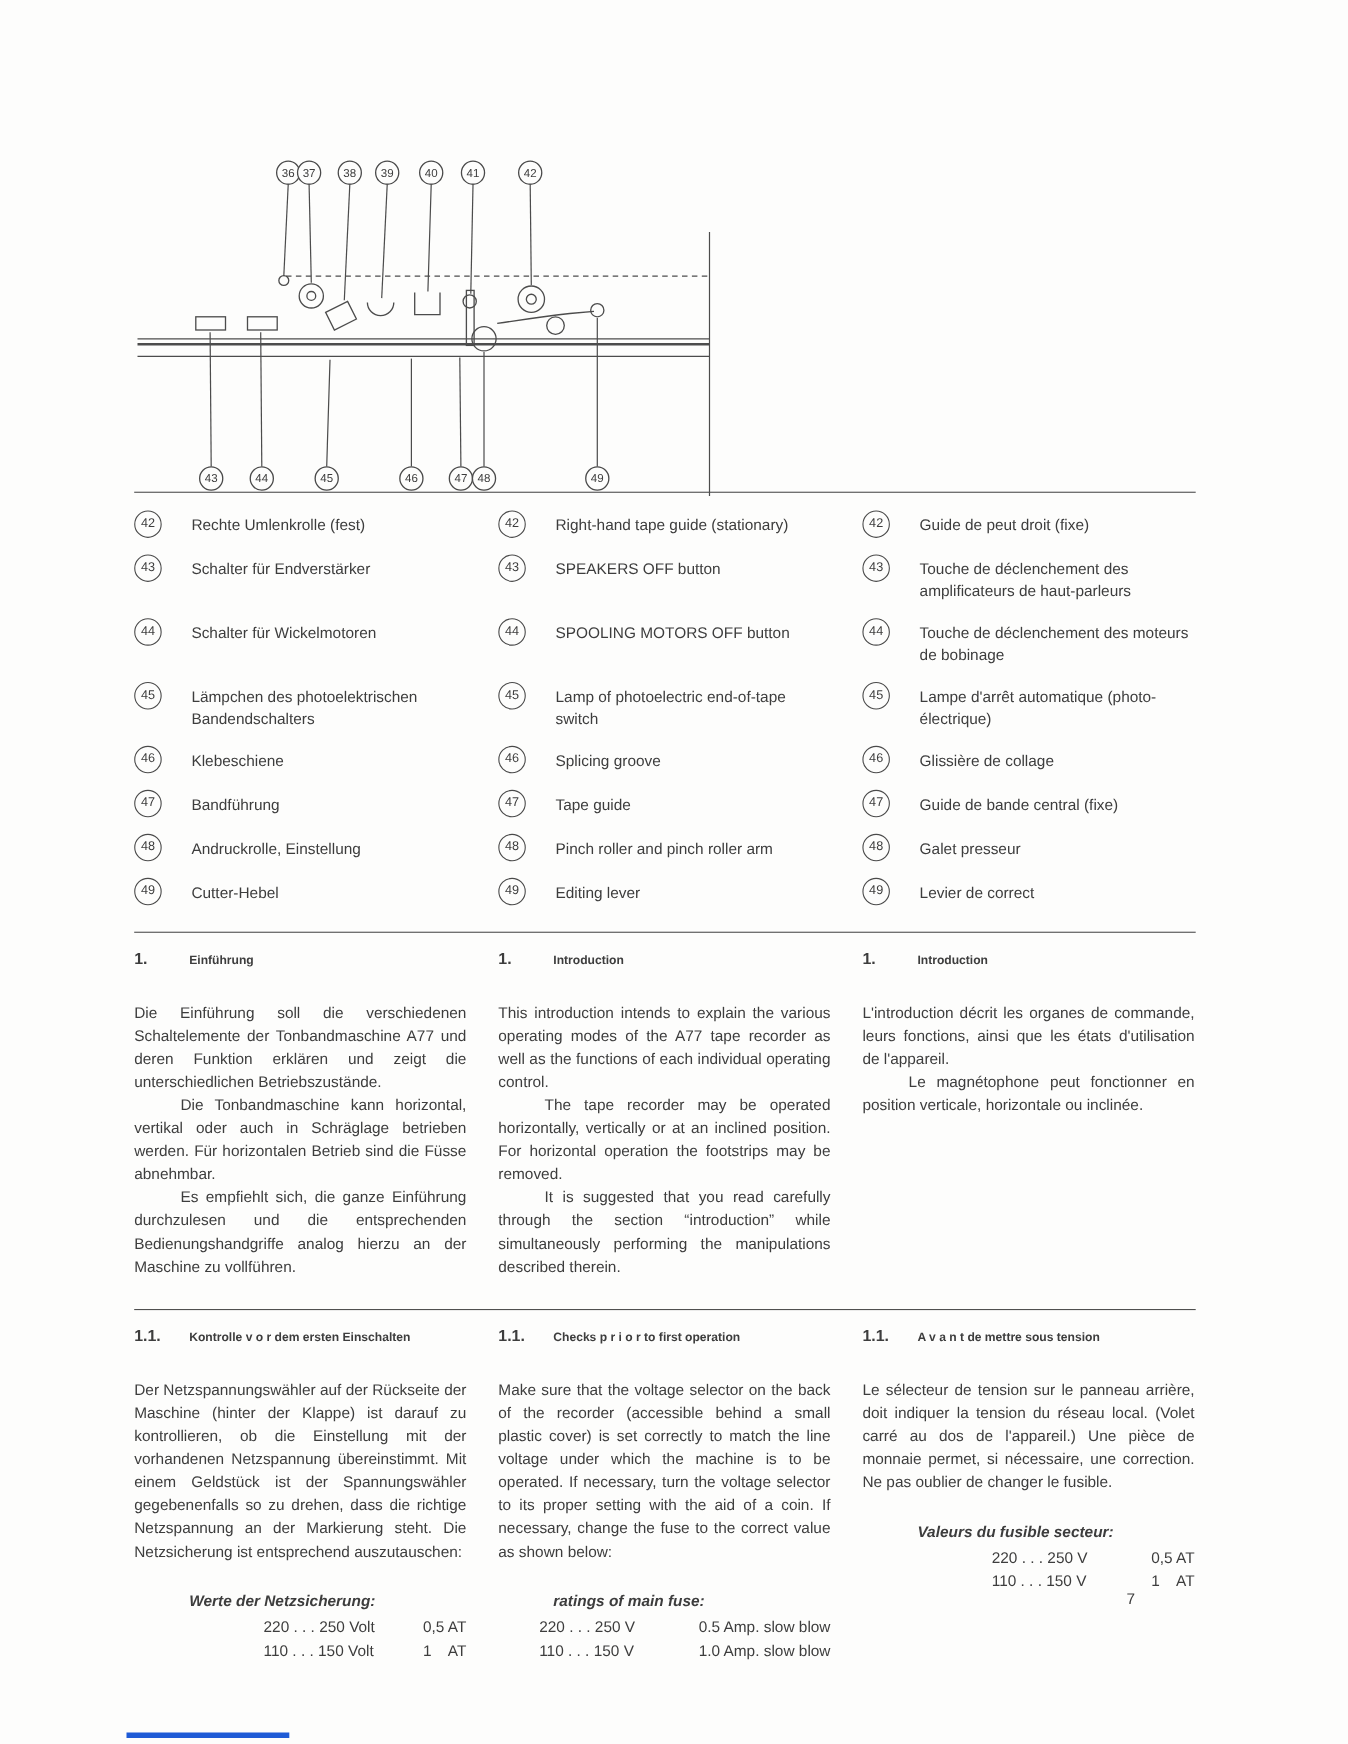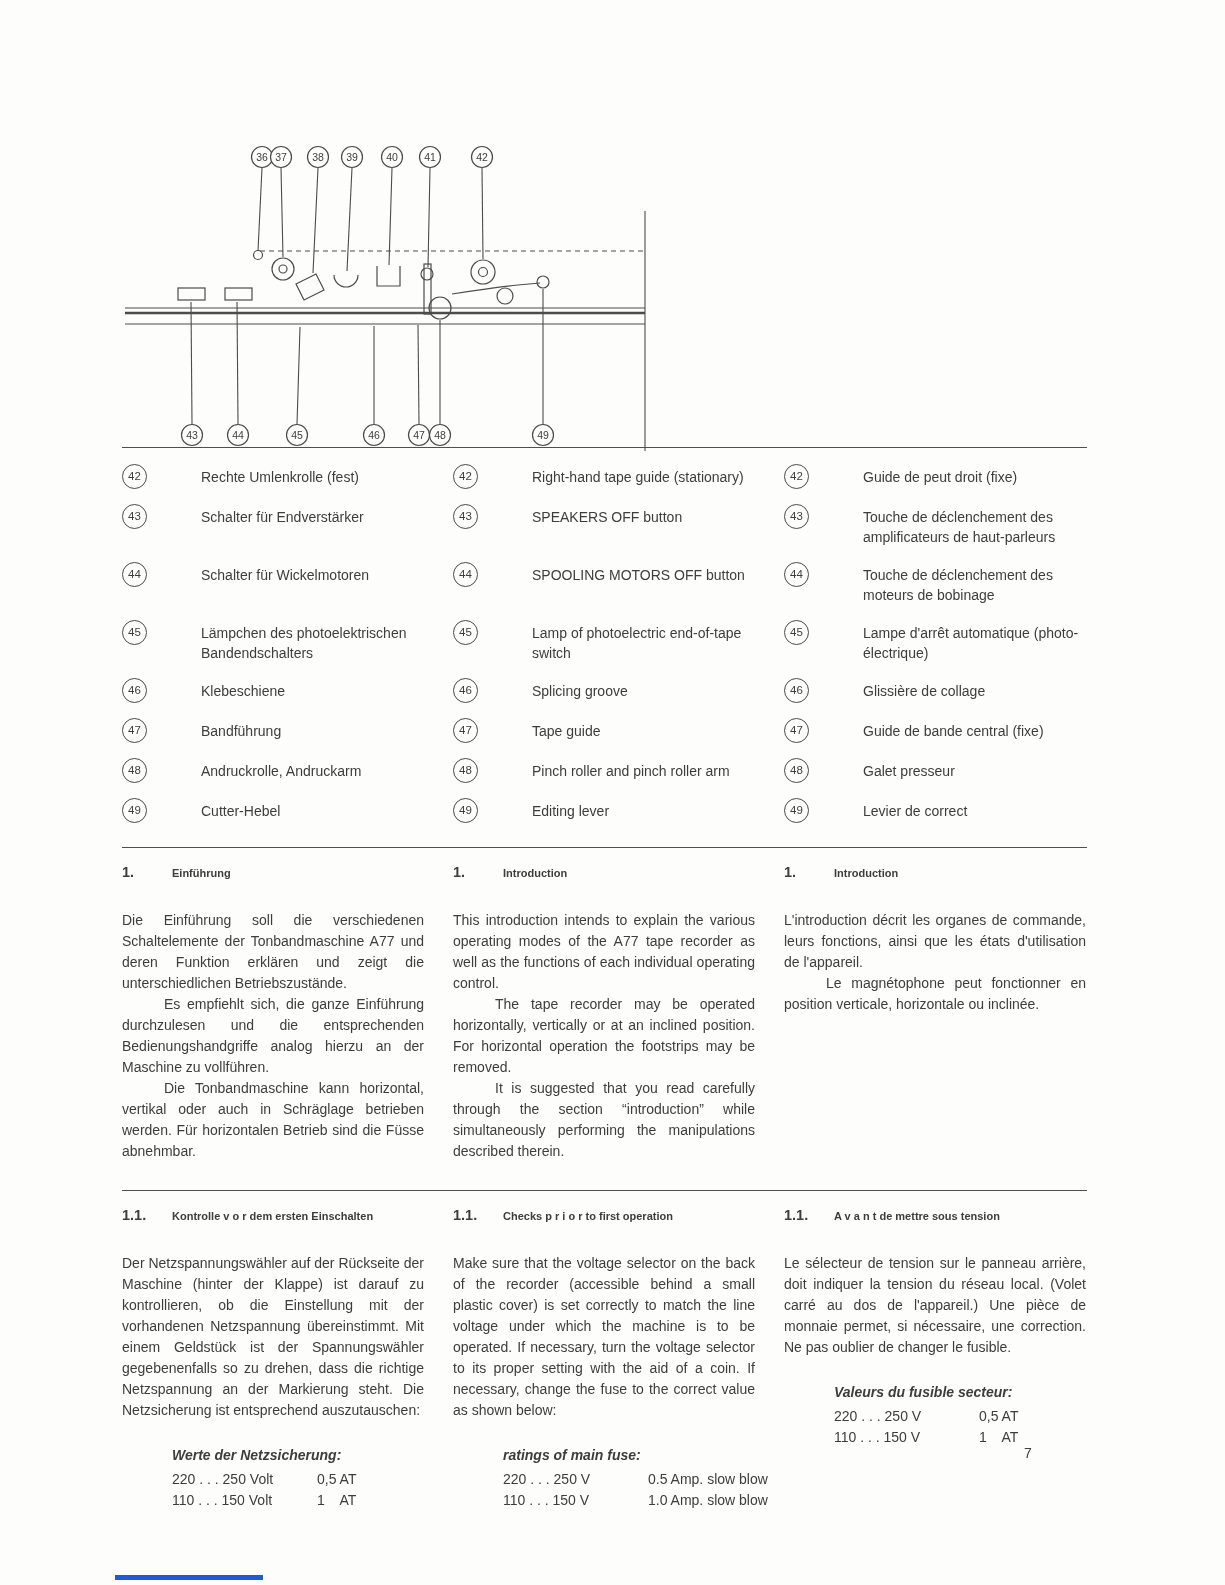--- a/index.html
+++ b/index.html
@@ -15,30 +15,30 @@
   .rule.r2{margin-top:24px;margin-bottom:16px;}
   .rule.r3{margin-top:28px;margin-bottom:16px;}
   .cols{display:grid;grid-template-columns:302px 302px 302px;column-gap:29px;}
   .part-row{display:grid;grid-template-columns:302px 302px 302px;column-gap:29px;margin-bottom:15px;}
   .part{display:flex;gap:27px;align-items:flex-start;}
   .badge{
     flex:0 0 auto;width:23px;height:23px;border:1.2px solid #4a4a4a;border-radius:50%;
     display:inline-flex;align-items:center;justify-content:center;
     font-size:11.5px;line-height:1;color:#3d3d3d;background:transparent;
   }
-  .part-label{font-size:14px;line-height:20px;padding-top:3px;margin-left:27px;}
+  .part-label{font-size:14px;line-height:20px;padding-top:3px;}
   .sec-head{display:flex;align-items:baseline;}
   .sec-num{flex:0 0 50px;font-weight:bold;font-size:14.5px;}
   .sec-title{font-weight:bold;font-size:11px;text-align:center;}
   .sec-head-row{margin-bottom:30px;}
   .para{margin:0;font-size:14px;line-height:21px;text-align:justify;}
   .para + .para{text-indent:42px;}
   .fuse{margin-left:50px;margin-top:24px;font-size:14px;line-height:21px;}
   .fuse-title{font-style:italic;font-weight:bold;margin-bottom:3px;}
-  .fuse-row{display:flex;}
+  .fuse-row{display:flex;justify-content:flex-end;}
   .fuse-label{flex:0 0 145px;white-space:pre;}
   .fuse-val{white-space:pre;}
   .page-number{position:absolute;left:1024px;top:1445px;font-size:14px;}
   .scan-bar{position:absolute;left:115px;top:1575px;width:148px;height:5px;}
   svg text{font-family:"Liberation Sans","DejaVu Sans",sans-serif;}
 </style>
 </head>
 <body>
 
 <div class="diagram-wrap">
@@ -237,21 +237,21 @@
           <span class="part-label">Tape guide</span>
         </div>
       <div class="part">
           <span class="badge">47</span>
           <span class="part-label">Guide de bande central (fixe)</span>
         </div>
     </div>
     <div class="part-row">
       <div class="part">
           <span class="badge">48</span>
-          <span class="part-label">Andruckrolle, Andruckarm</span>
+          <span class="part-label">Andruckrolle, Einstellung</span>
         </div>
       <div class="part">
           <span class="badge">48</span>
           <span class="part-label">Pinch roller and pinch roller arm</span>
         </div>
       <div class="part">
           <span class="badge">48</span>
           <span class="part-label">Galet presseur</span>
         </div>
     </div>
@@ -284,22 +284,22 @@
       </div>
     <div class="sec-head">
         <span class="sec-num">1.</span>
         <span class="sec-title">Introduction</span>
       </div>
   </div>
 
   <div class="cols">
     <div>
       <p class="para">Die Einführung soll die verschiedenen Schaltelemente der Tonbandmaschine A77 und deren Funktion erklären und zeigt die unterschiedlichen Betriebszustände.</p>
+      <p class="para">Die Tonbandmaschine kann horizontal, vertikal oder auch in Schräglage betrieben werden. Für horizontalen Betrieb sind die Füsse abnehmbar.</p>
       <p class="para">Es empfiehlt sich, die ganze Einführung durchzulesen und die entsprechenden Bedienungshandgriffe analog hierzu an der Maschine zu vollführen.</p>
-      <p class="para">Die Tonbandmaschine kann horizontal, vertikal oder auch in Schräglage betrieben werden. Für horizontalen Betrieb sind die Füsse abnehmbar.</p>
     </div>
     <div>
       <p class="para">This introduction intends to explain the various operating modes of the A77 tape recorder as well as the functions of each individual operating control.</p>
       <p class="para">The tape recorder may be operated horizontally, vertically or at an inclined position. For horizontal operation the footstrips may be removed.</p>
       <p class="para">It is suggested that you read carefully through the section “introduction” while simultaneously performing the manipulations described therein.</p>
     </div>
     <div>
       <p class="para">L'introduction décrit les organes de commande, leurs fonctions, ainsi que les états d'utilisation de l'appareil.</p>
       <p class="para">Le magnétophone peut fonctionner en position verticale, horizontale ou inclinée.</p>
     </div>

